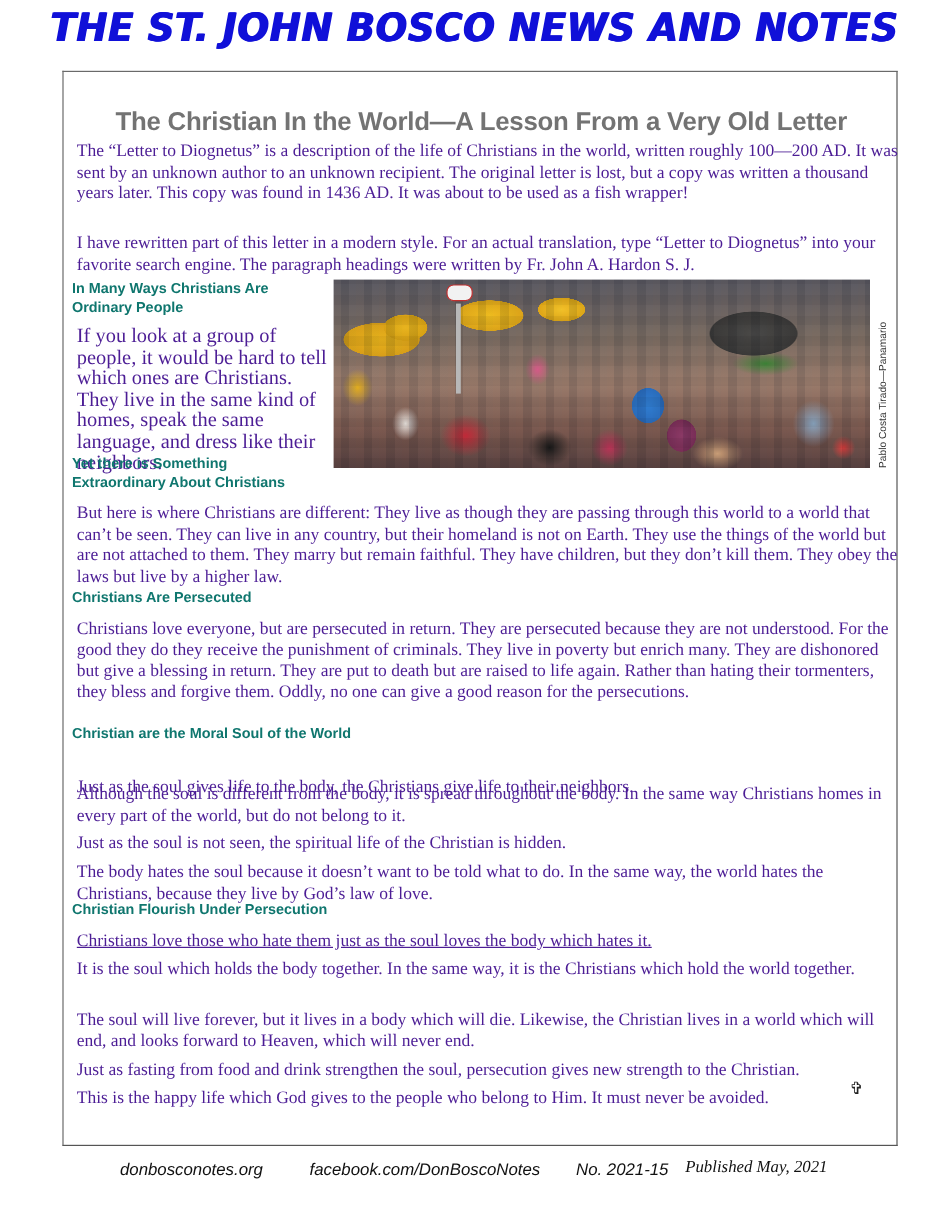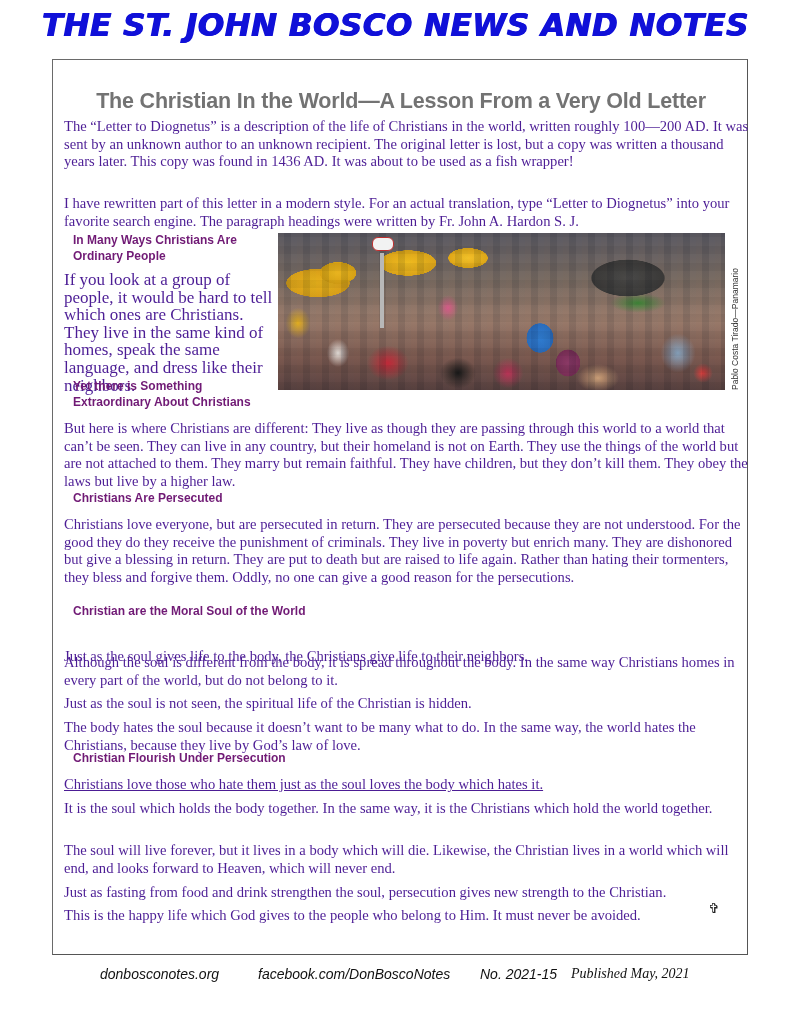--- a/index.html
+++ b/index.html
@@ -25,21 +25,21 @@
       color: #737373; letter-spacing: -0.2px; margin-top: 15px;
     }
 
     .body-text {
       font-family: "Liberation Serif", serif; font-size: 14.6px; line-height: 17.6px;
       color: #4c1d95; margin: 4px;
     }
     .para { position: absolute; left: 60px; width: 686px; }
     .subhead {
       position: absolute; left: 60px; font-family: "Liberation Sans", sans-serif;
-      font-weight: bold; font-size: 12px; line-height: 16px; color: #701a75; margin-left: 13px;
+      font-weight: bold; font-size: 12px; line-height: 16px; color: #0f766e;
     }
 
     .photo {
       position: absolute; left: 278px; top: 233px; width: 447px; height: 157px;
       overflow: hidden;
       background:
         radial-gradient(ellipse 30px 18px at 60px 40px, #e8b820 0%, #d9a514 60%, transparent 61%),
         radial-gradient(ellipse 45px 20px at 40px 50px, #e7b51c 0%, #d8a21a 70%, transparent 71%),
         radial-gradient(ellipse 40px 18px at 130px 30px, #f0c020 0%, #dba71a 70%, transparent 71%),
         radial-gradient(ellipse 28px 14px at 190px 25px, #f2c52a 0%, #dfaa18 70%, transparent 71%),
@@ -116,21 +116,21 @@
 <div class="subhead" style="top:378px; width:205px;">Yet there is Something Extraordinary About Christians</div>
 <p class="body-text para" style="top:416px;">But here is where Christians are different: They live as though they are passing through this world to a world that can’t be seen.  They can live in any country, but their homeland is not on Earth.  They use the things of the world but are not attached to them.   They marry but remain faithful.  They have children, but they don’t kill them.  They obey the laws but live by a higher law.</p>
 
 <div class="subhead" style="top:490px;">Christians Are Persecuted</div>
 <p class="body-text para" style="top:512px;">Christians love everyone, but are persecuted in return.  They are persecuted because they are not understood.  For the good they do they receive the punishment of criminals.  They live in poverty but enrich many.  They are dishonored but give a blessing in return.  They are put to death but are raised to life again.  Rather than hating their tormenters, they bless and forgive them.  Oddly, no one can give a good reason for the persecutions.</p>
 
 <div class="subhead" style="top:603px;">Christian are the Moral Soul of the World</div>
 <p class="body-text para" style="top:644px;">Just as the soul gives life to the body, the Christians give life to their neighbors.</p>
 <p class="body-text para" style="top:650px;">Although the soul is different from the body, it is spread throughout the body.  In the same way Christians homes in every part of the world, but do not belong to it.</p>
 <p class="body-text para" style="top:691px;">Just as the soul is not seen, the spiritual life of the Christian is hidden.</p>
-<p class="body-text para" style="top:715px;">The body hates the soul because it doesn’t want to be many what to do.  In the same way, the world hates the Christians, because they live by God’s law of love.</p>
+<p class="body-text para" style="top:715px;">The body hates the soul because it doesn’t want to be told what to do.  In the same way, the world hates the Christians, because they live by God’s law of love.</p>
 
 <div class="subhead" style="top:750px;">Christian Flourish Under Persecution</div>
 <p class="body-text para" style="top:772px;text-decoration:underline;">Christians love those who hate them just as the soul loves the body which hates it.</p>
 <p class="body-text para" style="top:796px;">It is the soul which holds the body together.  In the same way, it is the Christians which hold the world together.</p>
 <p class="body-text para" style="top:838px;">The soul will live forever, but it lives in a body which will die.  Likewise, the Christian lives in a world which will end, and looks forward to Heaven, which will never end.</p>
 <p class="body-text para" style="top:880px;">Just as fasting from food and drink strengthen the soul, persecution gives new strength to the Christian.</p>
 <p class="body-text para" style="top:903px; width:640px;">This is the happy life which God gives to the people who belong to Him.  It must never be avoided.</p>
 <span class="cross">✞</span>
 
 <div class="footer">

